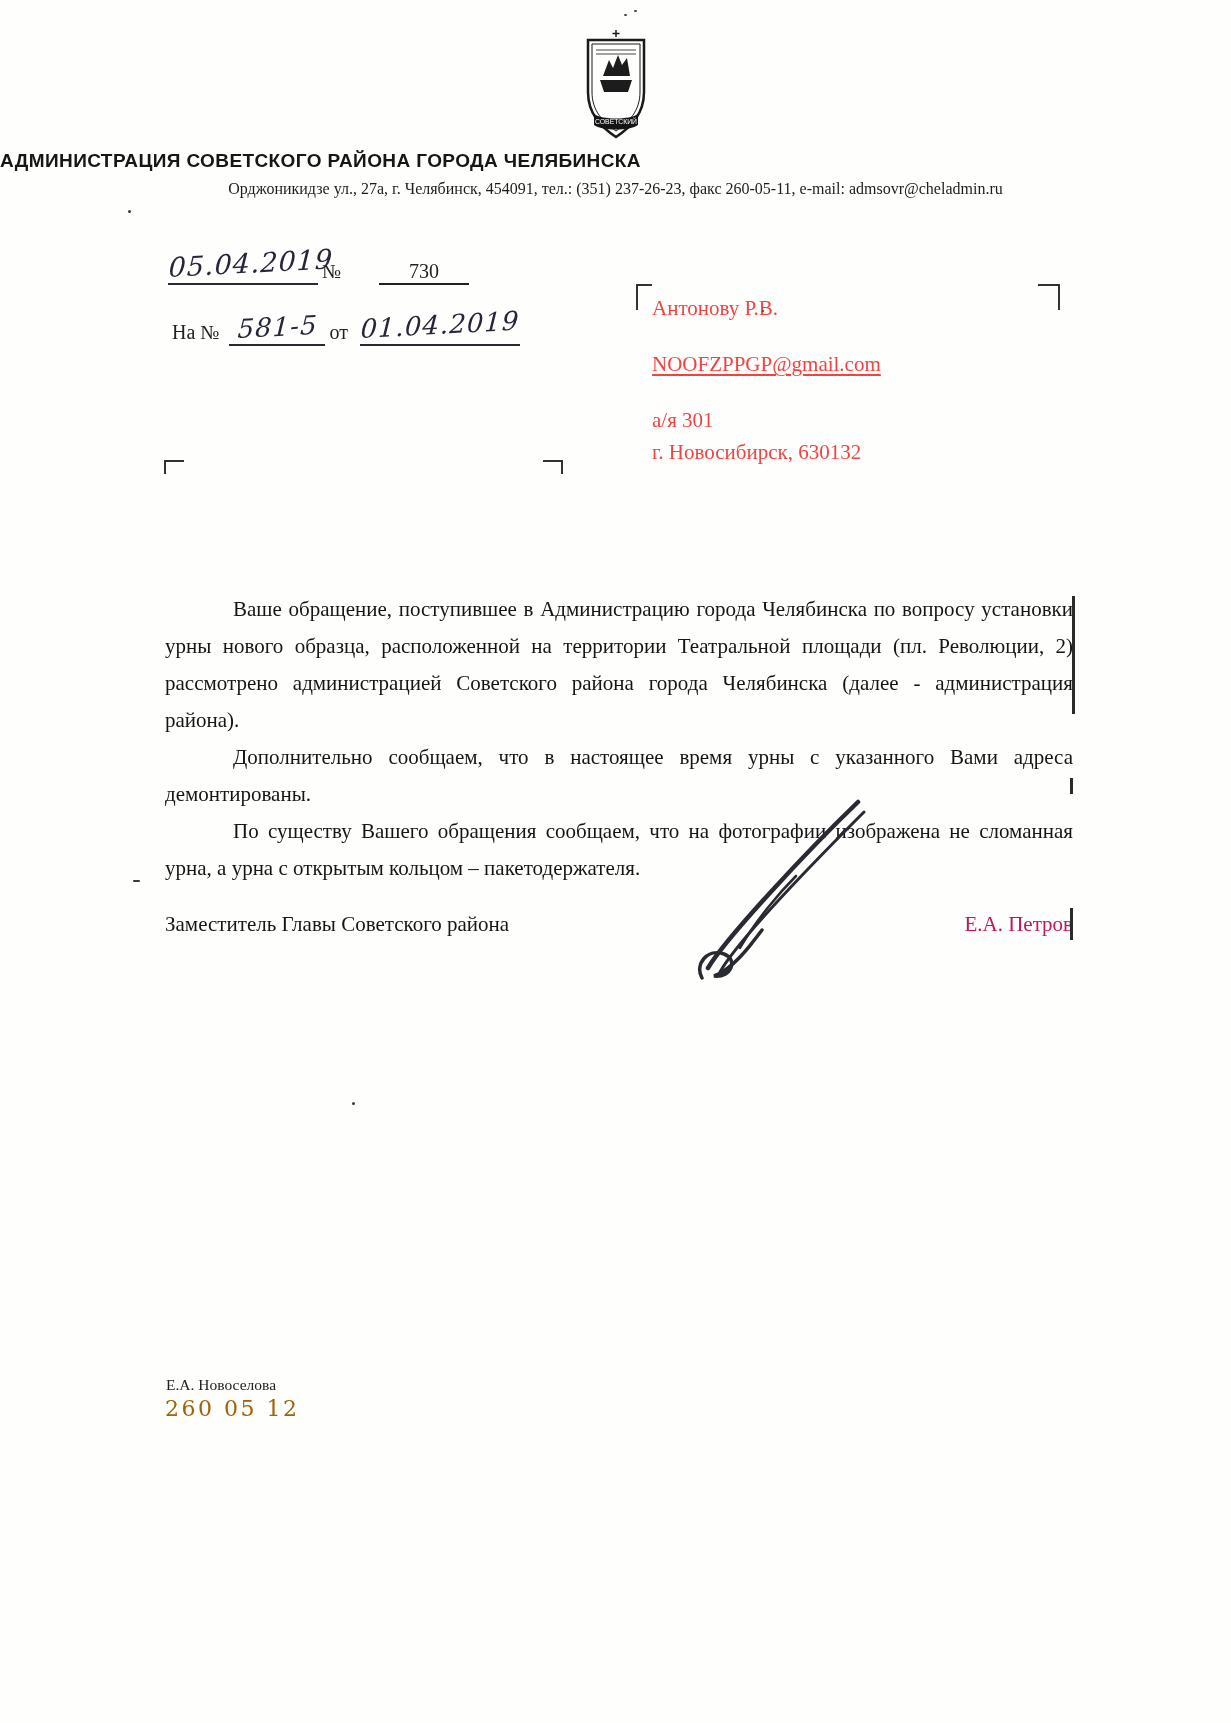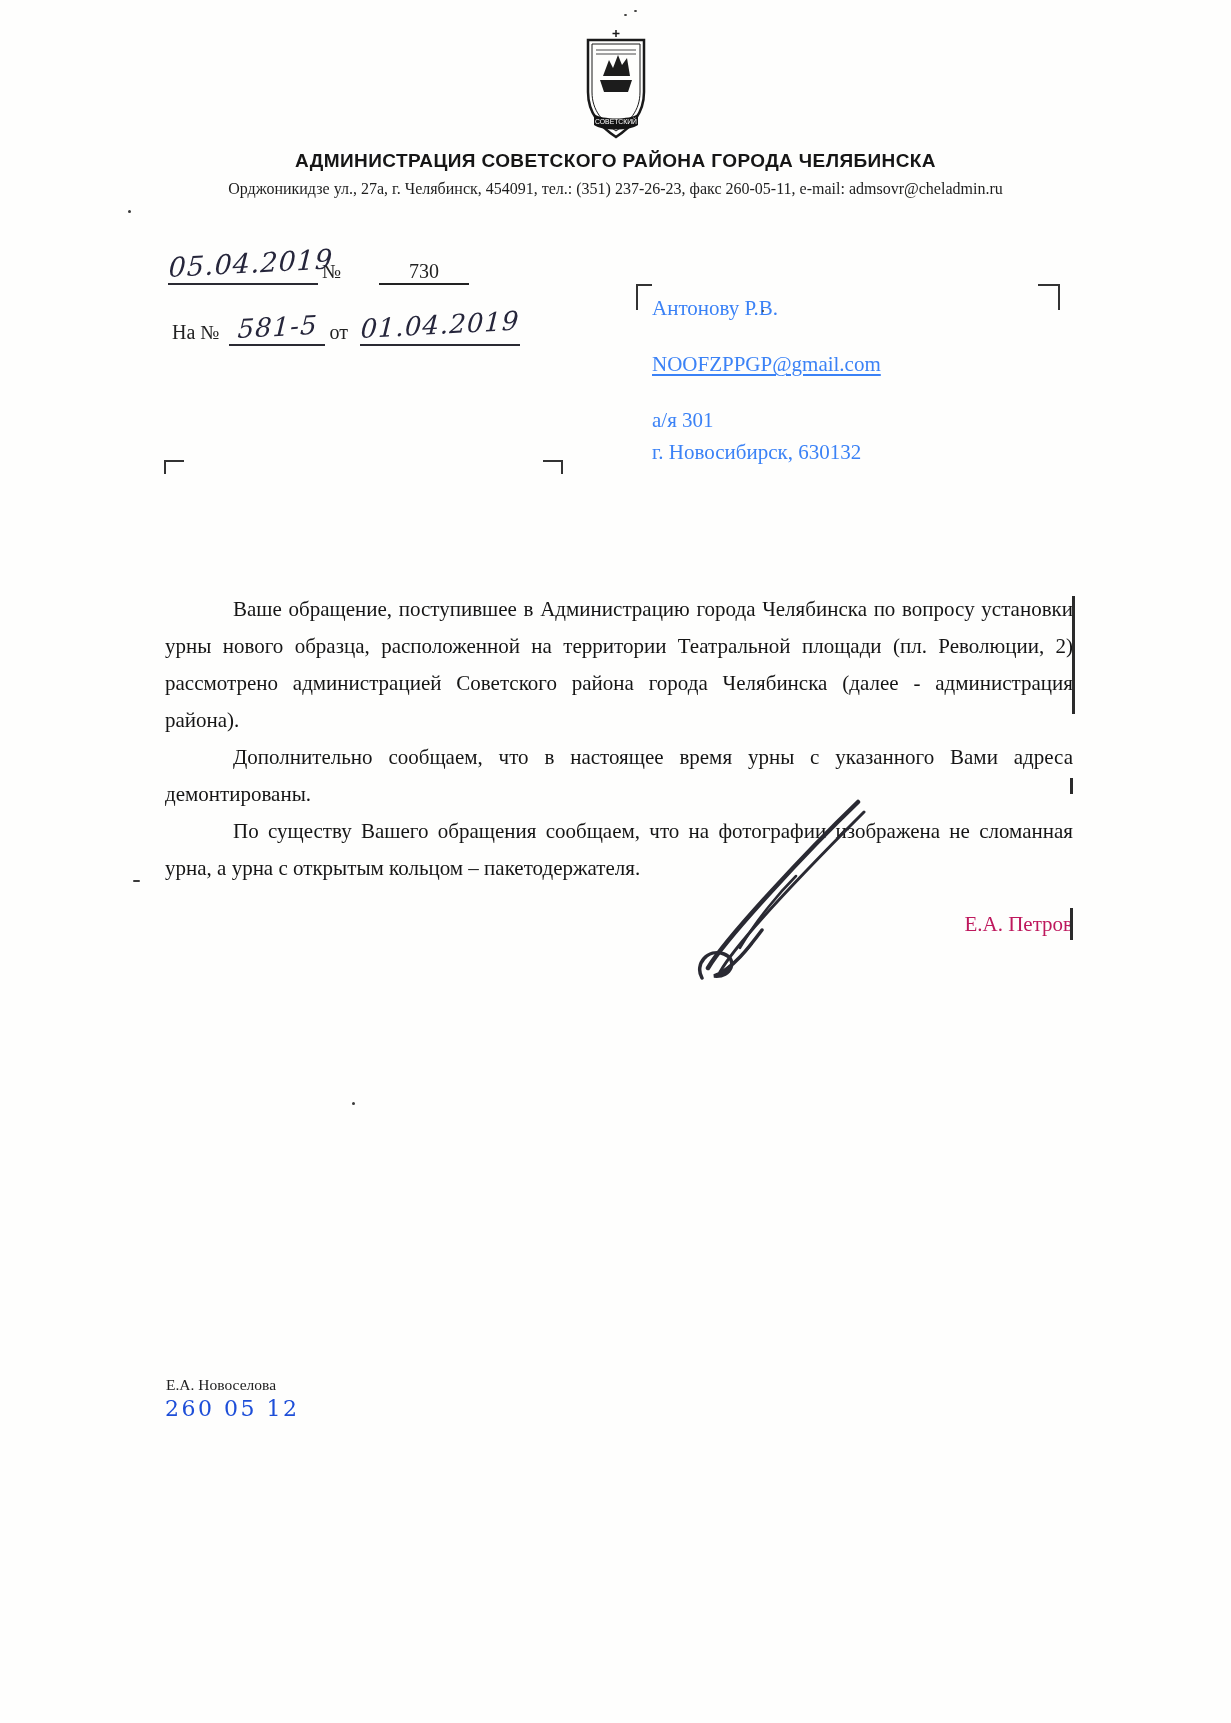--- a/index.html
+++ b/index.html
@@ -11,21 +11,21 @@
     background:#fefefd;
     font-family:"Liberation Serif", serif;
     color:#1c1c1c;
     overflow:hidden;
   }
 
   
   .emblem-wrap { position:absolute; left:0; top:28px; width:100%; text-align:center; }
   .org-name {
     position:absolute; left:0; top:150px; width:100%;
-    text-align:center;
+    text-align:left;
     font-family:"Liberation Sans", sans-serif;
     font-weight:bold; font-size:19px; letter-spacing:0.4px;
     color:#161616;
   }
   .org-address {
     position:absolute; left:0; top:180px; width:100%;
     text-align:center; font-size:16px; color:#1d1d1d;
   }
 
   
@@ -46,21 +46,21 @@
     letter-spacing:1px;
     color:#26263b;
     transform:rotate(-3deg) skewX(-6deg);
     transform-origin:left bottom;
     white-space:nowrap;
   }
   .hw-small { font-size:26px; }
   .printed-num { font-size:20px; color:#222; }
 
   
-  .recipient-line { position:absolute; left:652px; font-size:21px; color:#3b82f6; white-space:nowrap; }
+  .recipient-line { position:absolute; left:652px; font-size:21px; color:#ef4444; white-space:nowrap; }
   .recipient-name { top:296px; }
   .recipient-email { top:352px; text-decoration:underline; text-underline-offset:3px; }
   .recipient-box  { top:408px; }
   .recipient-city { top:440px; }
 
   
   .corner { position:absolute; }
   .corner-tl-recipient { left:636px; top:284px; width:16px; height:26px; border-left:2.5px solid #333; border-top:2.5px solid #333; }
   .corner-tr-recipient { left:1038px; top:284px; width:22px; height:26px; border-right:2.5px solid #333; border-top:2.5px solid #333; }
   .corner-bl-sender { left:164px; top:460px; width:20px; height:14px; border-left:2.5px solid #333; border-top:2.5px solid #333; }
@@ -77,21 +77,21 @@
   
   .position-title { position:absolute; left:165px; top:912px; font-size:21px; color:#161616; }
   .signer-name { position:absolute; right:158px; top:912px; font-size:21px; color:#be185d; text-align:right; }
   .signature-wrap { position:absolute; left:688px; top:792px; width:210px; height:200px; }
 
   
   .executor-name { position:absolute; left:166px; top:1376px; font-size:15.5px; color:#222; }
   .executor-phone {
     position:absolute; left:165px; top:1396px;
     font-family:"DejaVu Serif", serif;
-    font-size:22px; letter-spacing:2.5px; color:#1d4ed8;
+    font-size:22px; letter-spacing:2.5px; color:#a16207;
   }
 
   
   .edge-line { position:absolute; background:#2b2b2b; width:2.5px; }
   .edge-line-1 { left:1072px; top:596px; height:118px; }
   .edge-line-2 { left:1070px; top:778px; height:16px; }
   .edge-line-3 { left:1070px; top:908px; height:32px; }
   .speck { position:absolute; background:#3a3a3a; border-radius:50%; }
   .speck-1 { left:128px; top:210px; width:3px; height:3px; }
   .speck-2 { left:133px; top:880px; width:7px; height:2px; border-radius:1px; }
@@ -154,20 +154,21 @@
 
   <div class="corner corner-bl-sender"></div>
   <div class="corner corner-br-sender"></div>
 
   <div class="body-text">
     <p>Ваше обращение, поступившее в Администрацию города Челябинска по вопросу установки урны нового образца, расположенной на территории Театральной площади (пл. Революции, 2) рассмотрено администрацией Советского района города Челябинска (далее - администрация района).</p>
     <p>Дополнительно сообщаем, что в настоящее время урны с указанного Вами адреса демонтированы.</p>
     <p>По существу Вашего обращения сообщаем, что на фотографии изображена не сломанная урна, а урна с открытым кольцом – пакетодержателя.</p>
   </div>
 
+  <div class="position-title">Заместитель Главы Советского района</div>
 
   <div class="signature-wrap">
     <svg width="210" height="200" viewBox="0 0 210 200">
       <g fill="none" stroke="#2a2a33" stroke-linecap="round">
         <path d="M20 176 C38 146 120 58 170 10" stroke-width="4.5"></path>
         <path d="M32 180 C50 148 132 64 176 20" stroke-width="3"></path>
         <path d="M14 186 C6 172 20 156 36 162 C50 167 44 186 26 184 C44 178 62 154 74 138" stroke-width="3.5"></path>
         <path d="M52 156 C68 128 92 100 108 84" stroke-width="2.5"></path>
         <path d="M36 178 C48 170 58 160 64 152" stroke-width="2"></path>
       </g>

